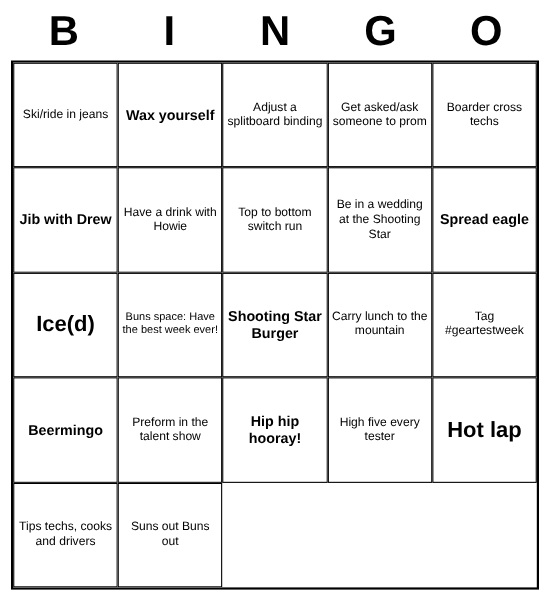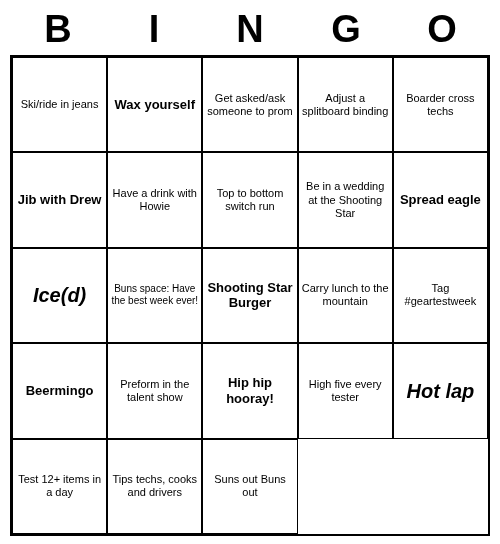--- a/index.html
+++ b/index.html
@@ -41,21 +41,20 @@
       justify-content: center;
       text-align: center;
       padding: 3px;
       font-size: 11px;
       line-height: 1.2;
       background: #fff;
     }
     .bingo-cell.large-text {
       font-size: 20px;
       font-weight: bold;
-      font-style: italic;
     }
     .bingo-cell.medium-text {
       font-size: 13px;
       font-weight: bold;
     }
     .bingo-cell.free-space {
       font-size: 10px;
       font-style: normal;
     }
   </style>
@@ -71,24 +70,24 @@
   </div>
 
 <div id="bingo-grid">
 <div class="bingo-cell">
       <span>Ski/ride in jeans</span>
     </div>
     <div class="bingo-cell medium-text">
       <span>Wax yourself</span>
     </div>
     <div class="bingo-cell">
-      <span>Get asked/ask someone to prom</span>
+      <span>Adjust a splitboard binding</span>
     </div>
     <div class="bingo-cell">
-      <span>Adjust a splitboard binding</span>
+      <span>Get asked/ask someone to prom</span>
     </div>
     <div class="bingo-cell">
       <span>Boarder cross techs</span>
     </div>
     <div class="bingo-cell medium-text">
       <span>Jib with Drew</span>
     </div>
     <div class="bingo-cell">
       <span>Have a drink with Howie</span>
     </div>
@@ -125,21 +124,18 @@
     <div class="bingo-cell medium-text">
       <span>Hip hip hooray!</span>
     </div>
     <div class="bingo-cell">
       <span>High five every tester</span>
     </div>
     <div class="bingo-cell large-text">
       <span>Hot lap</span>
     </div>
     <div class="bingo-cell">
-      <span>Test 12+ items in a day</span>
-    </div>
-    <div class="bingo-cell">
       <span>Tips techs, cooks and drivers</span>
     </div>
     <div class="bingo-cell">
       <span>Suns out Buns out</span>
     </div>
   </div>
 
 </body></html>

